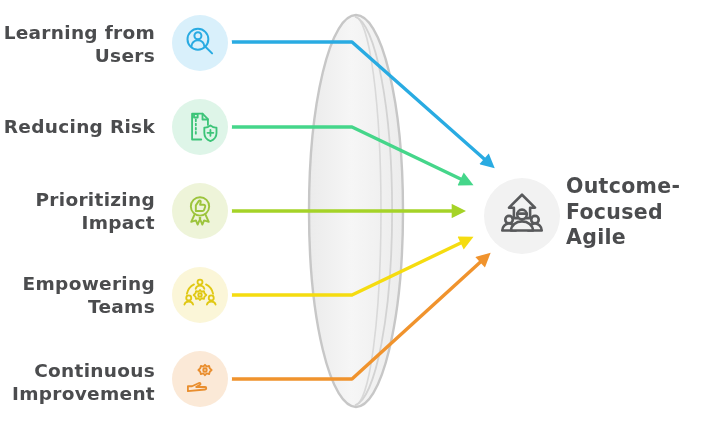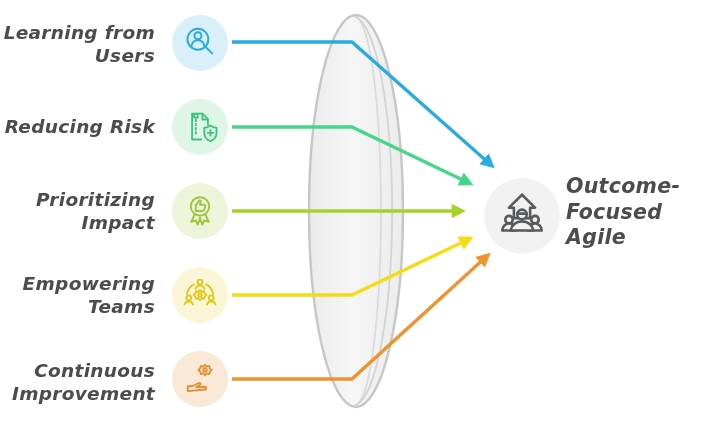--- a/index.html
+++ b/index.html
@@ -1,18 +1,18 @@
 <!DOCTYPE html>
 <html><head>
 <meta charset="utf-8">
 <style>
   html,body{margin:0;padding:0;background:#ffffff;}
   .canvas{
     position:relative;width:720px;height:422px;background:#ffffff;
-    font-family:"DejaVu Sans","Liberation Sans",sans-serif;overflow:hidden;font-style:italic;
+    font-family:"DejaVu Sans","Liberation Sans",sans-serif;overflow:hidden;
   }
   .layer{position:absolute;left:0;top:0;}
   .label{
     position:absolute;transform:translateY(-50%);
     width:172px;text-align:right;
     font-size:18.5px;font-weight:bold;color:#4b4c4e;
     line-height:1.22;letter-spacing:0.3px;
   }
   .node{
     position:absolute;width:56px;height:56px;border-radius:50%;

